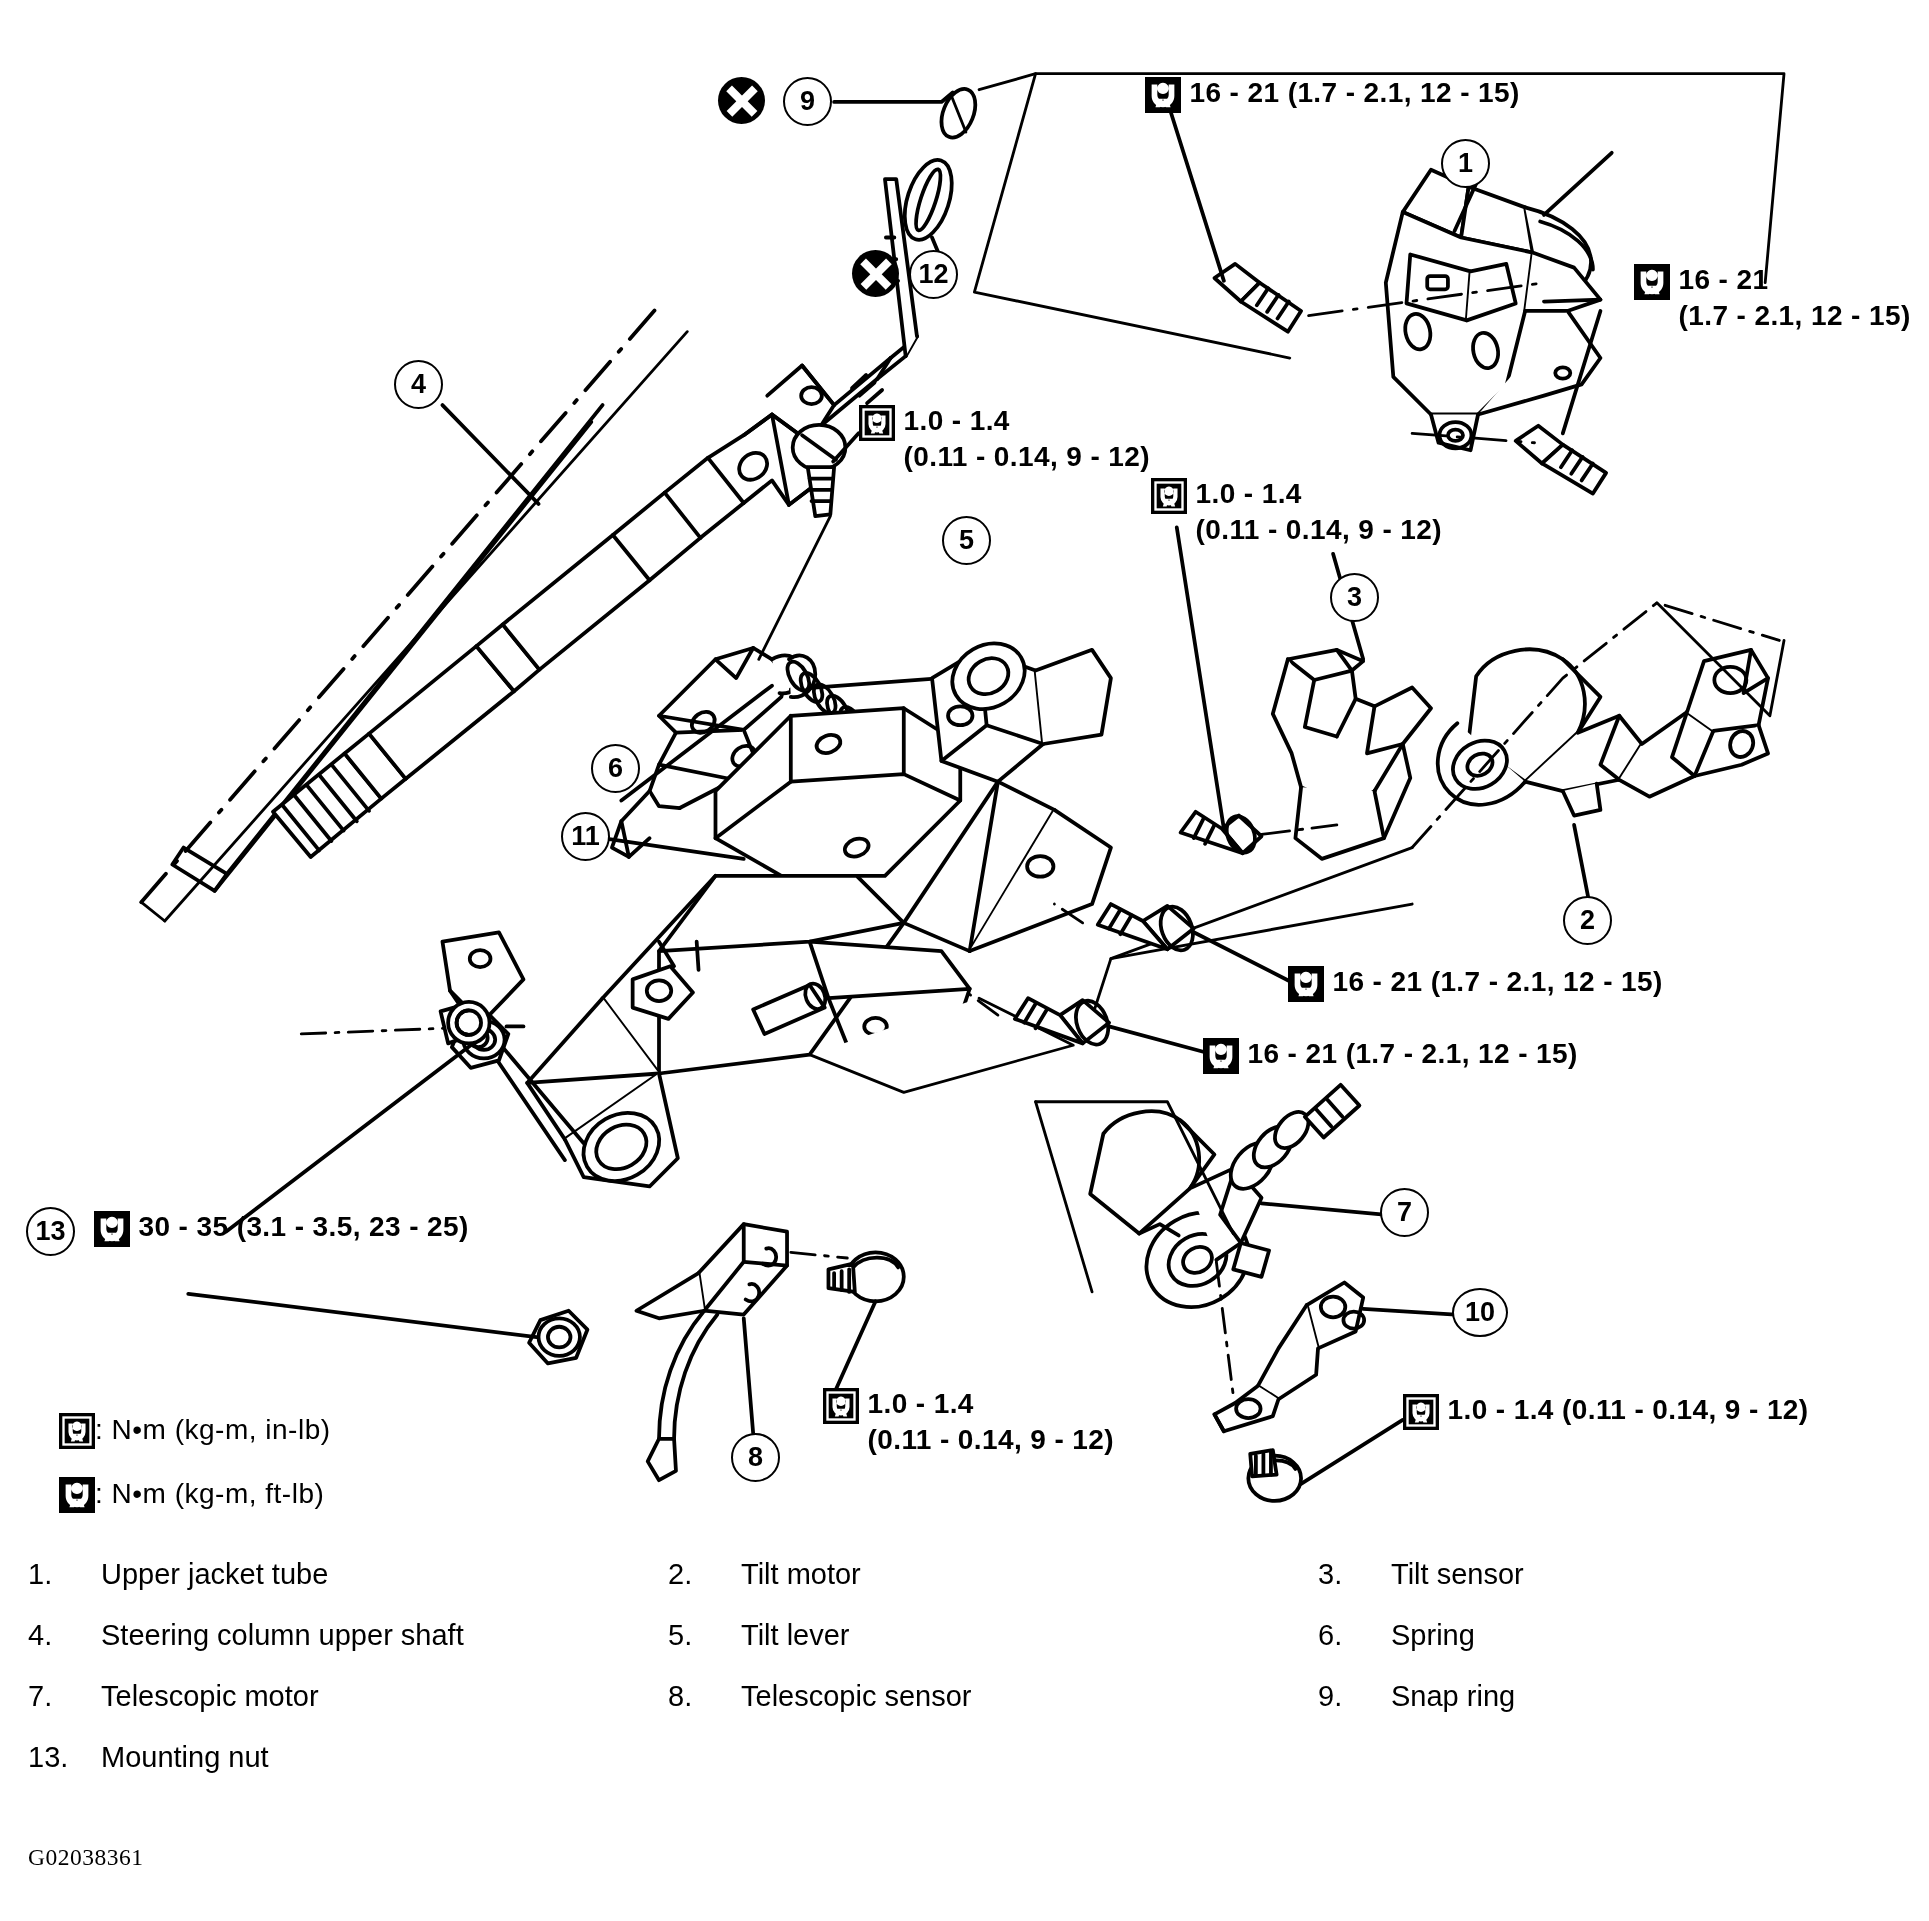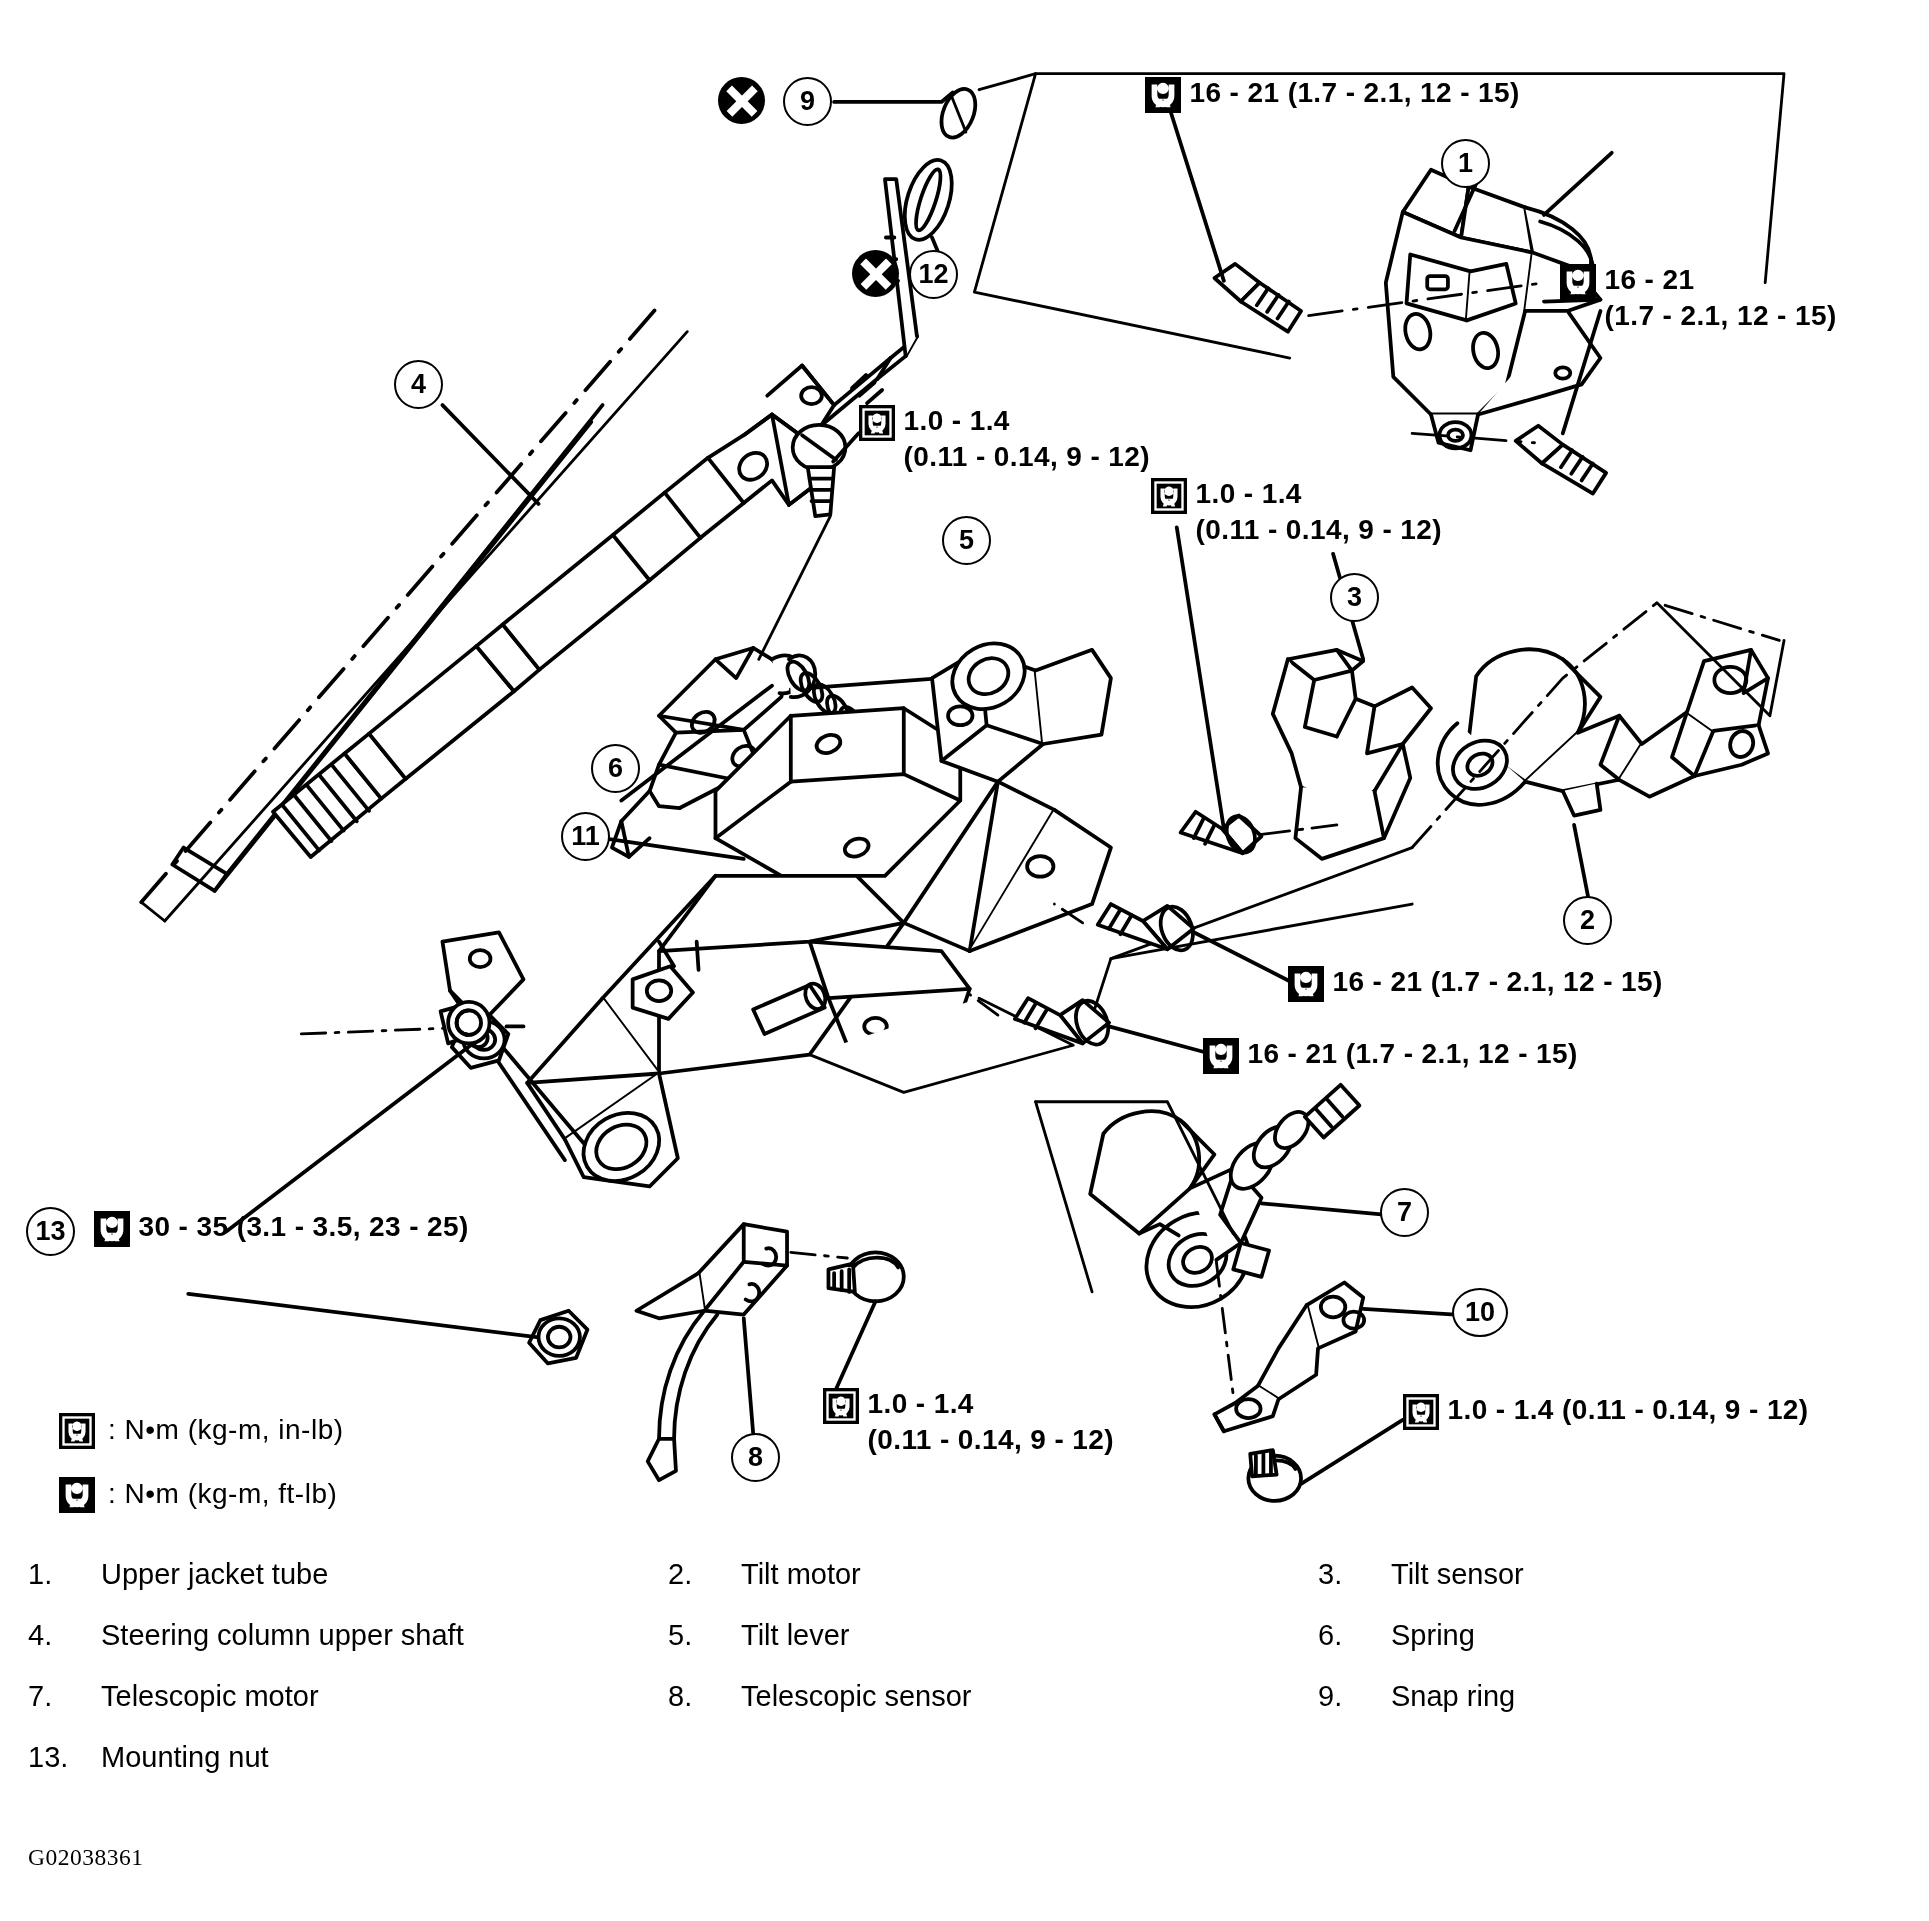--- a/index.html
+++ b/index.html
@@ -99,21 +99,20 @@
     transform-origin: center;
   }
   .xmark::before { transform: translate(-50%,-50%) rotate(45deg); }
   .xmark::after  { transform: translate(-50%,-50%) rotate(-45deg); }
 
   
   .iconkey {
     position: absolute;
     display: flex;
     align-items: center;
-    gap: 13px;
     white-space: nowrap;
     padding-left: 8px;
   }
   .iconkey .kt {
     font-family: "Liberation Sans", sans-serif;
     font-size: 28px;
     font-weight: normal;
     color: #000;
     letter-spacing: 0.5px;
   }
@@ -531,21 +530,21 @@
         <svg viewBox="0 0 38 38">
             <rect x="0" y="0" width="38" height="38" fill="#000"></rect>
             <path d="M19 6 a6 6 0 1 1 -0.1 0 Z M7 8 l0 12 a12 12 0 0 0 24 0 l0 -12 -6 0 0 11 a6 6 0 0 1 -12 0 l0 -11 Z" fill="#fff"></path>
             <path d="M14 23 l-3 9 5 0 3 -9 Z" fill="#fff"></path>
             <path d="M24 23 l3 9 -5 0 -3 -9 Z" fill="#fff"></path>
           </svg>
       </span>
       <span class="tq-text">16 - 21 (1.7 - 2.1, 12 - 15)</span>
     </div>
 
-    <div class="torque wrap" style="left:1560px; top:262px;">
+    <div class="torque wrap" style="left:1634px; top:262px;">
       <span class="tq-icon">
         <svg viewBox="0 0 38 38">
             <rect x="0" y="0" width="38" height="38" fill="#000"></rect>
             <path d="M19 6 a6 6 0 1 1 -0.1 0 Z M7 8 l0 12 a12 12 0 0 0 24 0 l0 -12 -6 0 0 11 a6 6 0 0 1 -12 0 l0 -11 Z" fill="#fff"></path>
             <path d="M14 23 l-3 9 5 0 3 -9 Z" fill="#fff"></path>
             <path d="M24 23 l3 9 -5 0 -3 -9 Z" fill="#fff"></path>
           </svg>
       </span>
       <span class="tq-text">16 - 21
    (1.7 - 2.1, 12 - 15)</span>

